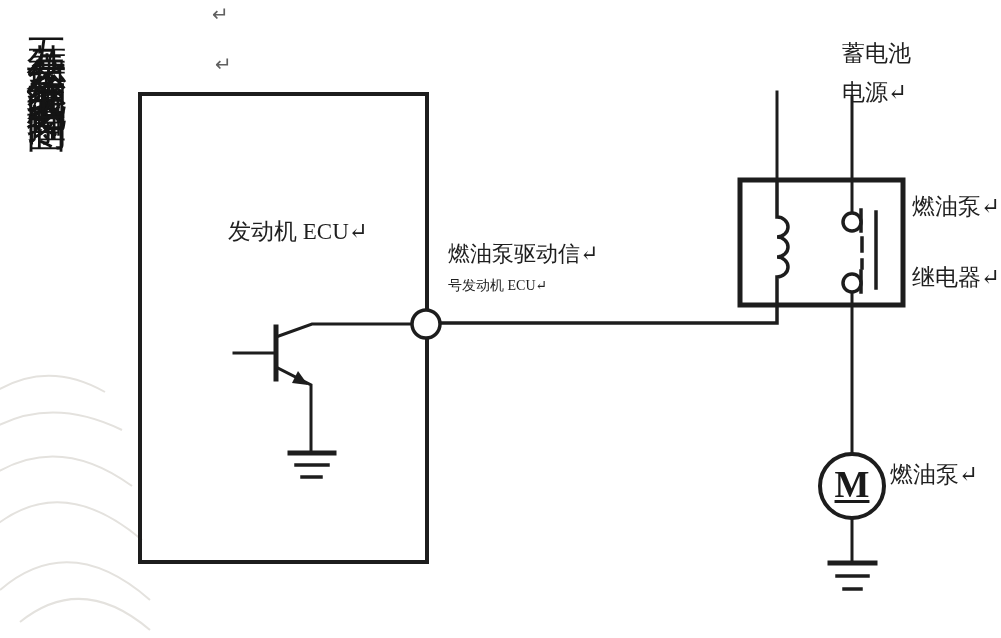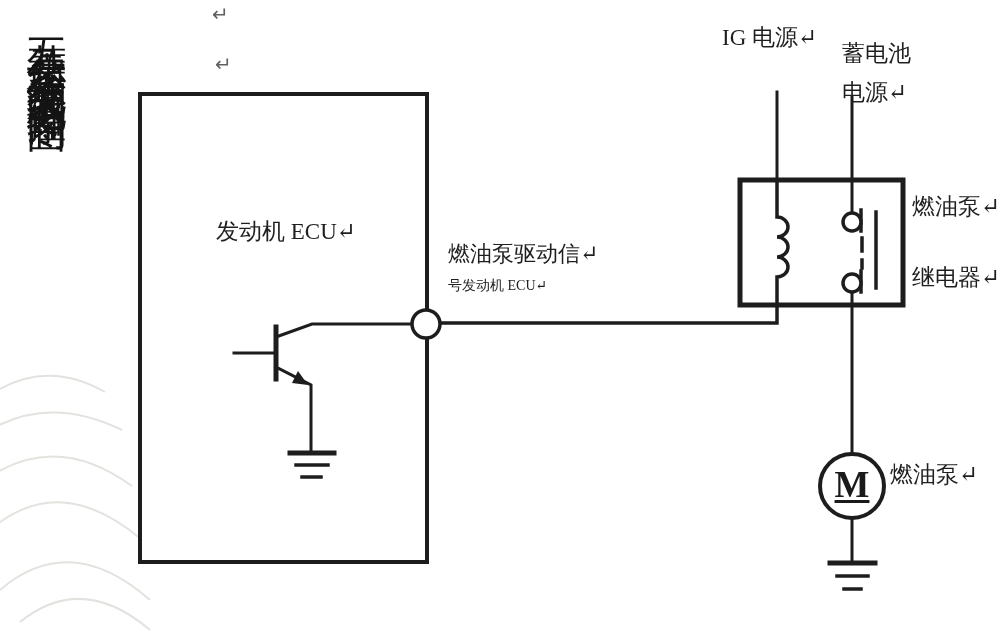--- a/index.html
+++ b/index.html
@@ -27,21 +27,21 @@
     text-orientation:upright;
     font-size:40px;
     letter-spacing:6px;
     line-height:1.1;
     color:#141414;
     font-weight:500;
   }
   .lbl-ig{left:722px;top:24px;}
   .lbl-batt1{left:842px;top:12px;margin-top:28px;}
   .lbl-batt2{left:842px;top:54px;margin-top:25px;}
-  .lbl-ecu{left:216px;top:218px;}
+  .lbl-ecu{left:228px;top:218px;}
   .lbl-sig1{left:448px;top:241px;font-size:22px;}
   .lbl-sig2{left:448px;top:278px;font-size:14px;}
   .lbl-relay1{left:912px;top:193px;}
   .lbl-relay2{left:912px;top:264px;}
   .lbl-pump{left:890px;top:461px;}
   .mark{
     position:absolute;
     font-size:20px;
     color:#606060;
     font-family:"DejaVu Sans","Liberation Sans",sans-serif;
@@ -124,21 +124,20 @@
     <circle cx="852" cy="283" r="9" fill="#ffffff" stroke="#1d1d1d" stroke-width="3.5"></circle>
 
     <circle cx="852" cy="486" r="32" fill="#ffffff" stroke="#1d1d1d" stroke-width="4"></circle>
   </svg>
 
   <div class="vtitle">五菱德尔福系统油泵电路控制图</div>
 
   <div class="mark mark-1">↵</div>
   <div class="mark mark-2">↵</div>
 
-  <div class="lbl lbl-ig">IG 电源↵</div>
   <div class="lbl lbl-batt1">蓄电池</div>
   <div class="lbl lbl-batt2">电源↵</div>
   <div class="lbl lbl-ecu">发动机 ECU↵</div>
   <div class="lbl lbl-sig1">燃油泵驱动信↵</div>
   <div class="lbl lbl-sig2">号发动机 ECU↵</div>
   <div class="lbl lbl-relay1">燃油泵↵</div>
   <div class="lbl lbl-relay2">继电器↵</div>
   <div class="lbl lbl-pump">燃油泵↵</div>
 
   <div class="motor-letter">M</div>

